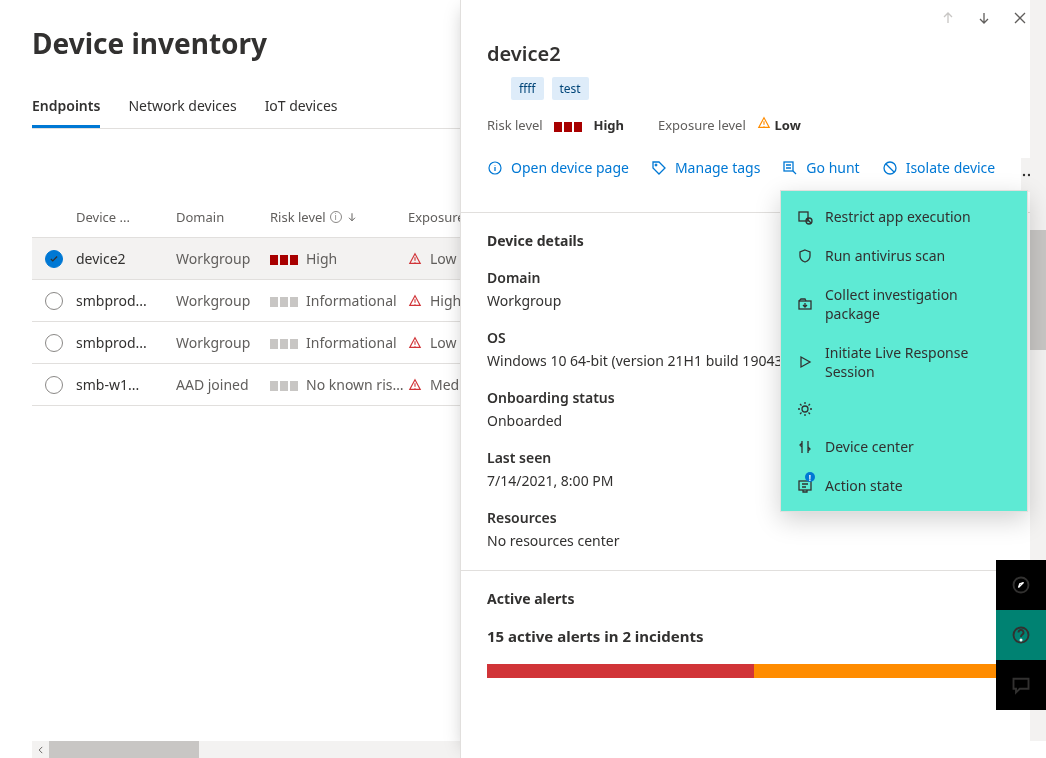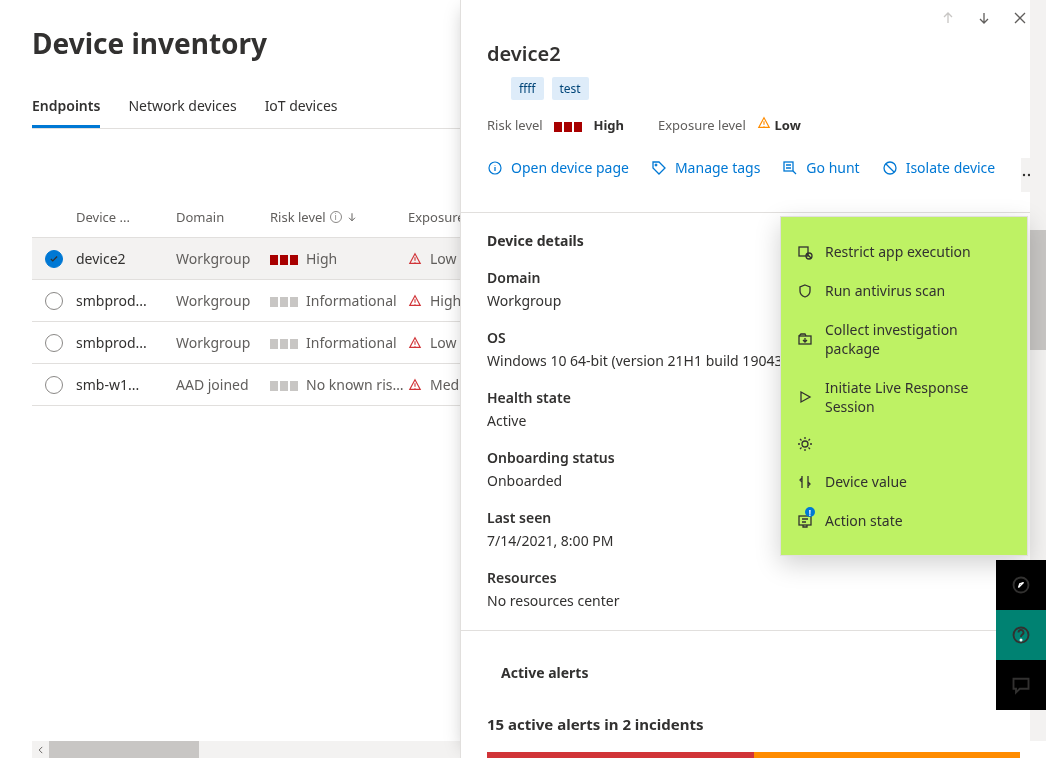--- a/index.html
+++ b/index.html
@@ -71,21 +71,21 @@
   .field .flabel{font-weight:600;font-size:14px;margin-bottom:4px;}
   .field .fval{font-size:14px;color:var(--text);}
   .alerts-head{display:flex;align-items:center;justify-content:space-between;margin-top:4px;}
   .alerts-title{font-weight:700;font-size:15px;margin-top:18px;margin-bottom:18px;}
   .alert-bar{height:14px;width:100%;display:flex;overflow:hidden;}
   .alert-bar .seg{height:100%;}
   .panel-vscroll{position:absolute;top:0;right:0;bottom:17px;width:16px;background:#f3f2f1;}
   .panel-vscroll .vthumb{position:absolute;left:0;right:0;top:230px;height:120px;background:var(--scroll);}
 
   
-  .menu{position:absolute;top:216px;right:18px;width:248px;background:#bef264;border:1px solid var(--line);box-shadow:0 8px 24px rgba(0,0,0,.18);padding:15px 0;z-index:5;}
+  .menu{position:absolute;top:190px;right:18px;width:248px;background:#5eead4;border:1px solid var(--line);box-shadow:0 8px 24px rgba(0,0,0,.18);padding:6px 0;z-index:5;}
   .menu-item{display:flex;align-items:center;gap:12px;padding:10px 16px;font-size:14px;color:var(--text);cursor:pointer;position:relative;}
   .menu-item .ic svg{stroke:var(--blue);}
   .badge-dot{position:absolute;width:10px;height:10px;border-radius:50%;background:var(--blue);left:24px;top:6px;display:flex;align-items:center;justify-content:center;color:#fff;font-size:8px;font-weight:bold;}
 
   
   .ribbon{position:absolute;right:0;top:560px;display:flex;flex-direction:column;z-index:6;}
   .ribbon div{width:50px;height:50px;display:flex;align-items:center;justify-content:center;cursor:pointer;}
   .ribbon .r1{background:#000;}
   .ribbon .r2{background:var(--teal);}
   .ribbon .r3{background:#000;}
@@ -419,40 +419,36 @@
 
     <div class="field">
         <div class="flabel">Domain</div>
         <div class="fval">Workgroup</div>
       </div>
     <div class="field">
         <div class="flabel">OS</div>
         <div class="fval">Windows 10 64-bit (version 21H1 build 19043.1110)</div>
       </div>
     <div class="field">
-        <div class="flabel">Health state</div>
-        <div class="fval">Active</div>
-      </div>
-    <div class="field">
         <div class="flabel">Onboarding status</div>
         <div class="fval">Onboarded</div>
       </div>
     <div class="field">
         <div class="flabel">Last seen</div>
         <div class="fval">7/14/2021, 8:00 PM</div>
       </div>
     <div class="field">
         <div class="flabel">Resources</div>
         <div class="fval">No resources center</div>
       </div>
 
     <div class="divider"></div>
 
     <div class="alerts-head">
-      <div class="sect-title" style="margin:14px">Active alerts</div>
+      <div class="sect-title" style="margin:0">Active alerts</div>
       <span style="color:#605e5c"><svg width="14" height="14">
             <use href="#i-chev-u"></use>
           </svg></span>
     </div>
     <div class="alerts-title">15 active alerts in 2 incidents</div>
     <div class="alert-bar" id="alertbar">
         <div class="seg" style="background: rgb(209, 52, 56); flex: 50 1 0%;"></div>
         <div class="seg" style="background: rgb(255, 140, 0); flex: 50 1 0%;"></div>
       </div>
   </div>
@@ -500,21 +496,21 @@
             <use href="#i-auto"></use>
           </svg>
         </span>
       </div>
       <div class="menu-item">
         <span class="ic">
           <svg style="fill:none">
             <use href="#i-value"></use>
           </svg>
         </span>
-        <span>Device value</span>
+        <span>Device center</span>
       </div>
       <div class="menu-item">
         <span class="ic">
           <svg style="fill:none">
             <use href="#i-action"></use>
           </svg>
         </span>
         <span>Action state</span>
         <span class="badge-dot">!</span>
       </div>

